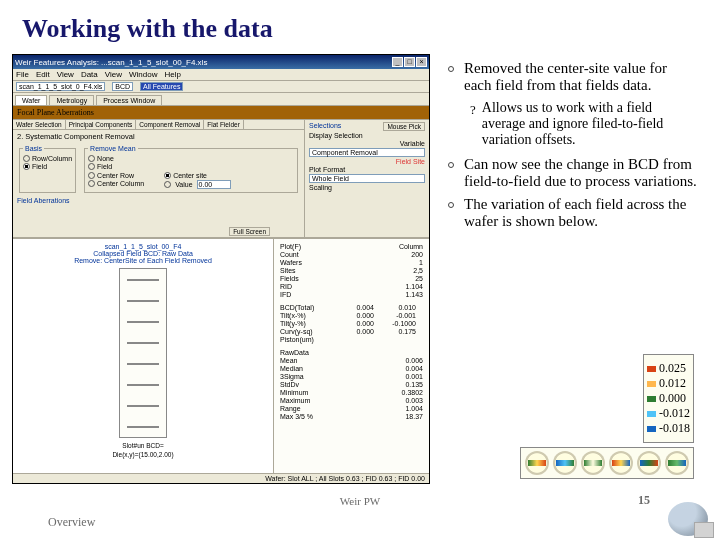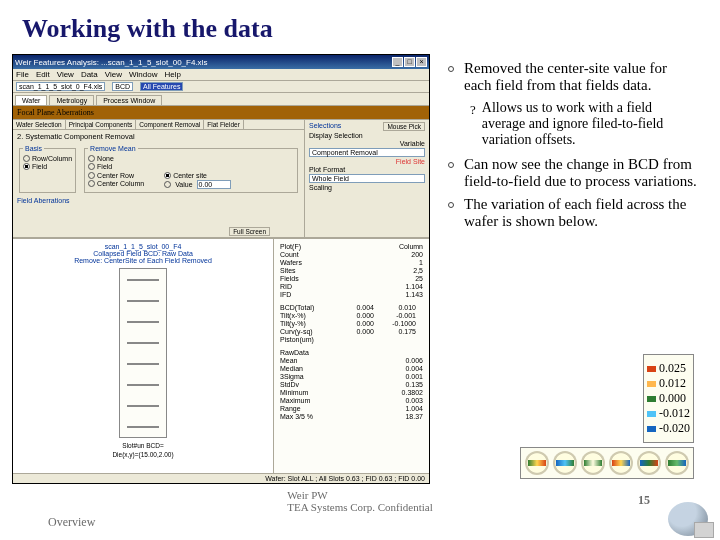--- a/index.html
+++ b/index.html
@@ -410,34 +410,33 @@
     <div>
         <span class="lsw" style="background:#2e7d32"></span>
         <span>0.000</span>
       </div>
     <div>
         <span class="lsw" style="background:#4fc3f7"></span>
         <span>-0.012</span>
       </div>
     <div>
         <span class="lsw" style="background:#1565c0"></span>
-        <span>-0.020</span>
+        <span>-0.018</span>
       </div>
   </div>
   <div class="wafer-row">
     <div class="waf w1"></div>
     <div class="waf w2"></div>
     <div class="waf w3"></div>
     <div class="waf w4"></div>
     <div class="waf w5"></div>
     <div class="waf w6"></div>
   </div>
 </div>
 
 <div class="footer">
   <span class="ov">Overview</span>
   <span class="mid">
     <span>Weir PW</span><br>
-    <span>TEA Systems Corp. Confidential</span>
   </span>
   <span class="pg">15</span>
 </div>
 <div class="globe"></div>
 
 </body></html>

